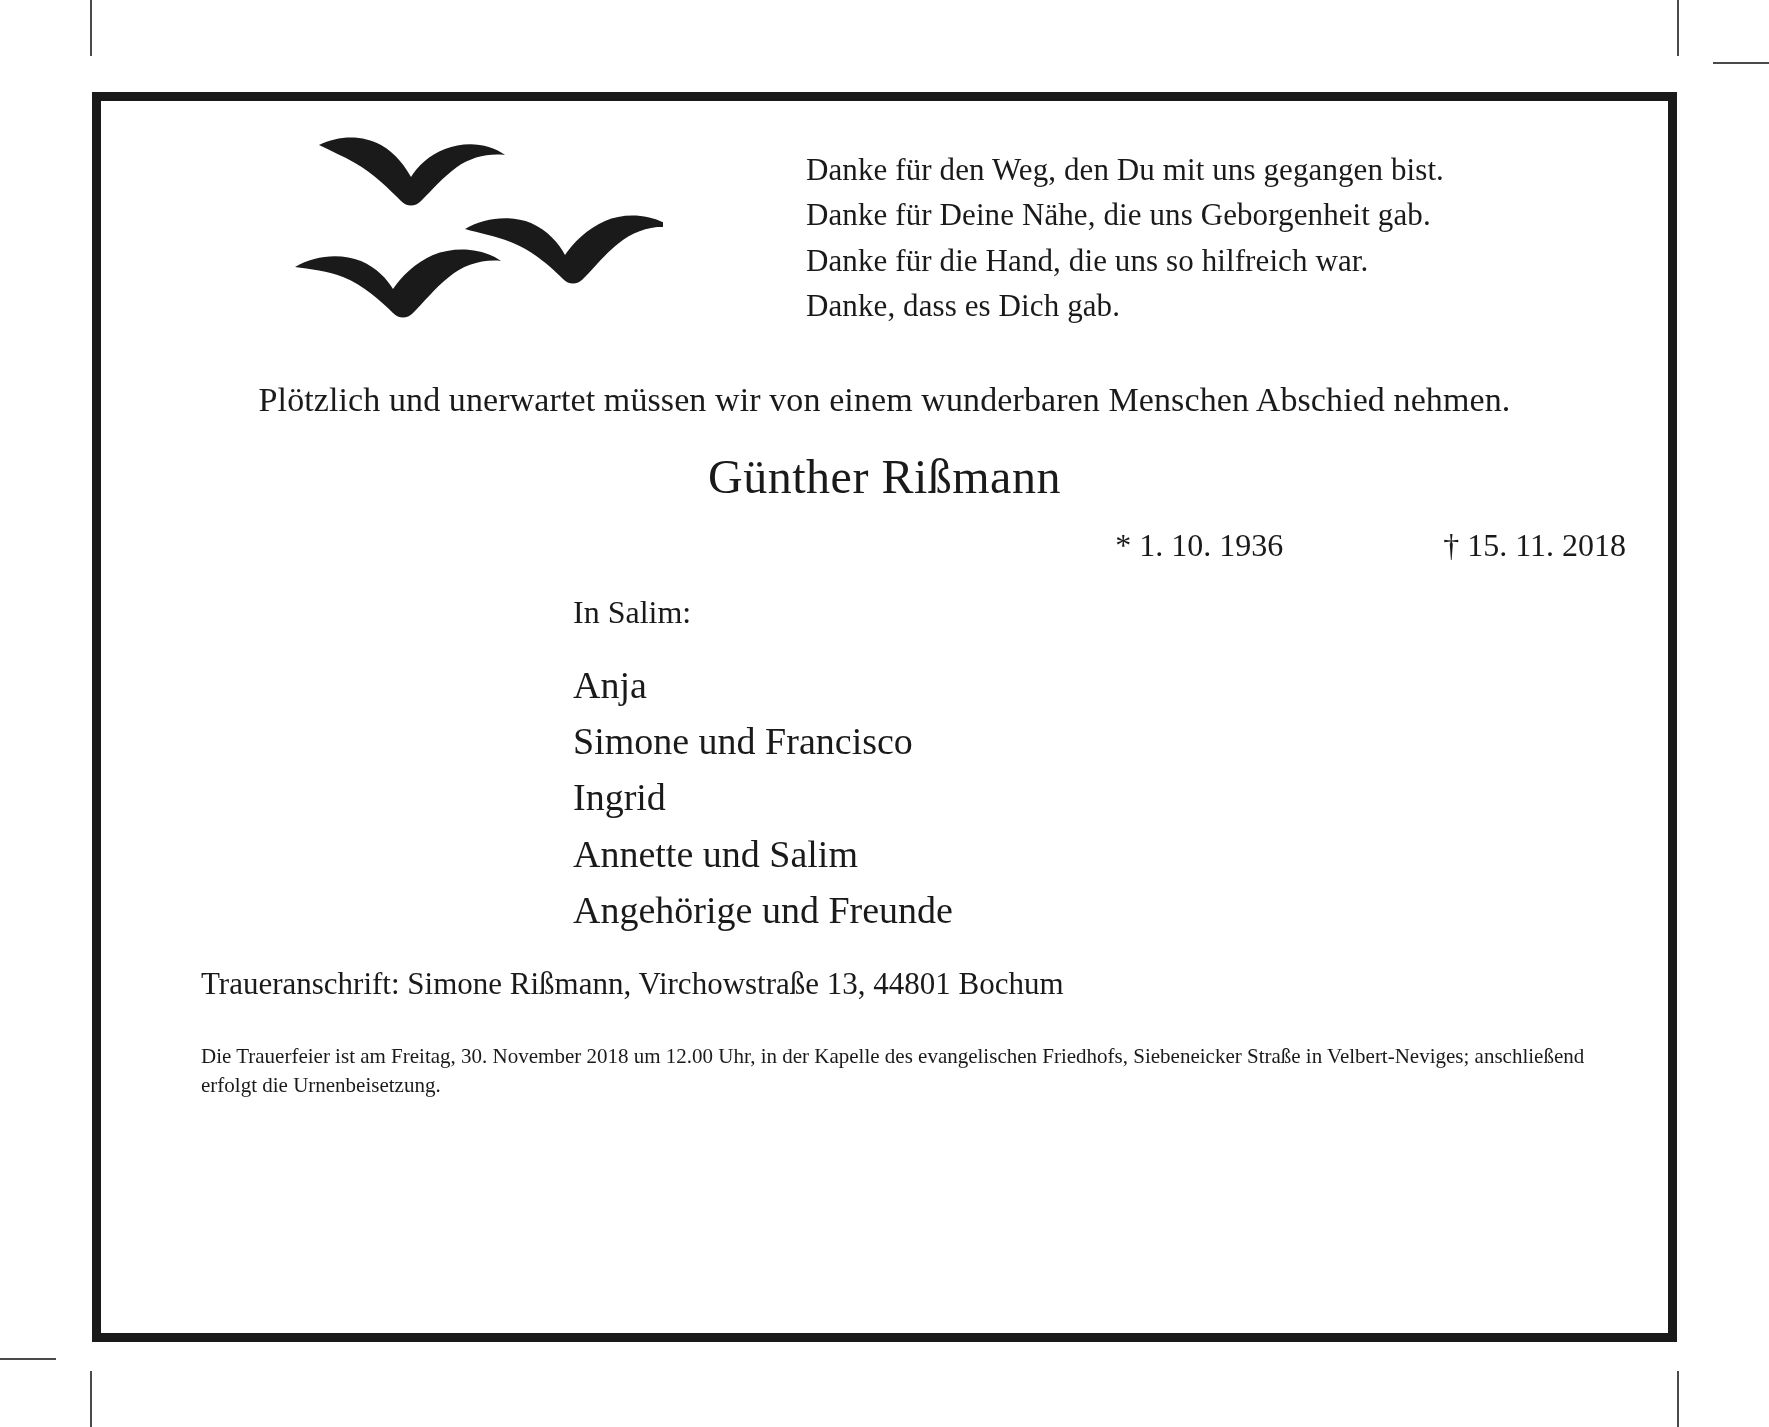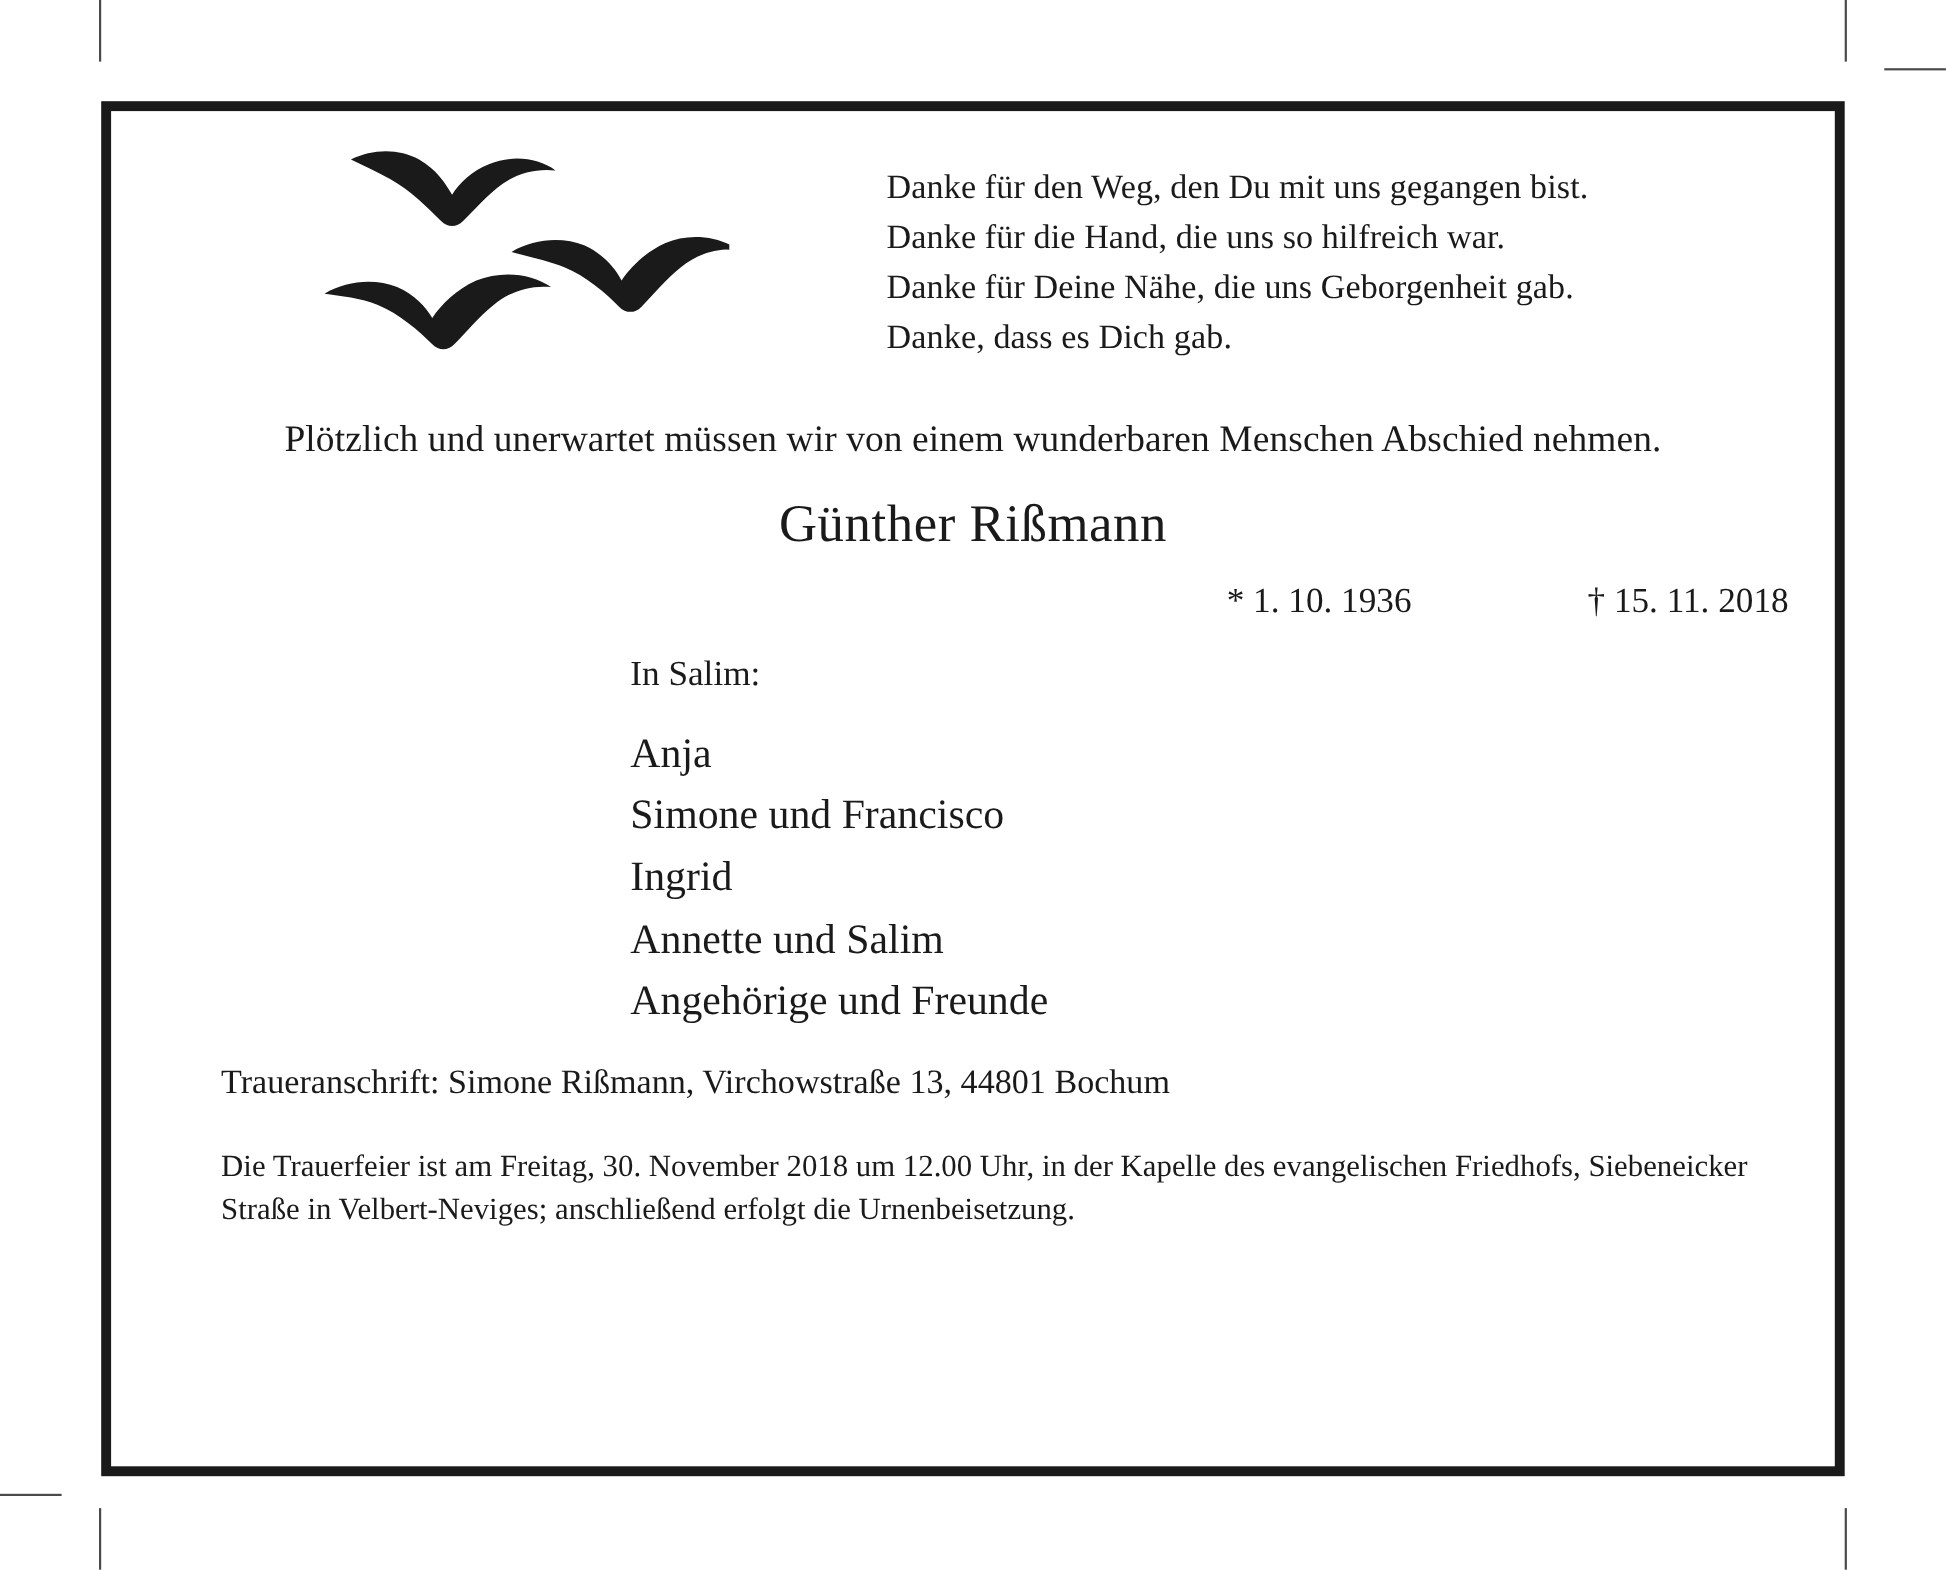--- a/index.html
+++ b/index.html
@@ -107,21 +107,21 @@
 
   
   .address {
     font-size: 31px;
     margin-top: 28px;
     padding-left: 58px;
   }
 
   
   .ceremony {
-    font-size: 28px;
+    font-size: 21px;
     line-height: 1.38;
     margin-top: 40px;
     padding-left: 58px;
     padding-right: 28px;
     text-align: left;
   }
 </style>
 </head>
 <body>
 
@@ -143,22 +143,22 @@
           <path fill="#1a1a1a" d="M26 16 C46 6 70 6 88 16 C104 25 112 38 118 48 C124 38 136 26 152 20 C172 12 196 14 212 26 C196 24 178 28 164 38 C150 48 138 62 128 72 C122 78 114 78 108 72 C96 60 80 44 62 34 C50 27 38 22 26 16 Z"></path>
 
           <path fill="#1a1a1a" d="M2 138 C22 126 48 124 68 132 C84 139 94 150 100 160 C108 148 122 134 140 126 C162 117 190 119 208 132 C190 130 170 136 156 148 C142 159 130 174 120 184 C114 190 106 190 100 184 C88 172 70 156 50 148 C36 142 16 140 2 138 Z"></path>
 
           <path fill="#1a1a1a" d="M232 100 C252 88 278 86 298 94 C314 101 326 114 332 126 C340 114 354 100 372 92 C392 83 420 85 438 98 C420 96 400 102 386 114 C372 125 360 140 350 150 C344 156 336 156 330 150 C318 138 300 122 280 114 C266 108 246 104 232 100 Z" transform="translate(-60,0)"></path>
         </svg>
       </div>
 
       <div class="verse">
         <div>Danke für den Weg, den Du mit uns gegangen bist.</div>
+        <div>Danke für Deine Nähe, die uns Geborgenheit gab.</div>
         <div>Danke für die Hand, die uns so hilfreich war.</div>
-        <div>Danke für Deine Nähe, die uns Geborgenheit gab.</div>
         <div>Danke, dass es Dich gab.</div>
       </div>
     </div>
 
     <div class="intro">Plötzlich und unerwartet müssen wir von einem wunderbaren Menschen Abschied nehmen.</div>
 
     <div class="name">Günther Rißmann</div>
 
     <div class="dates">
       <span>* 1. 10. 1936</span>

